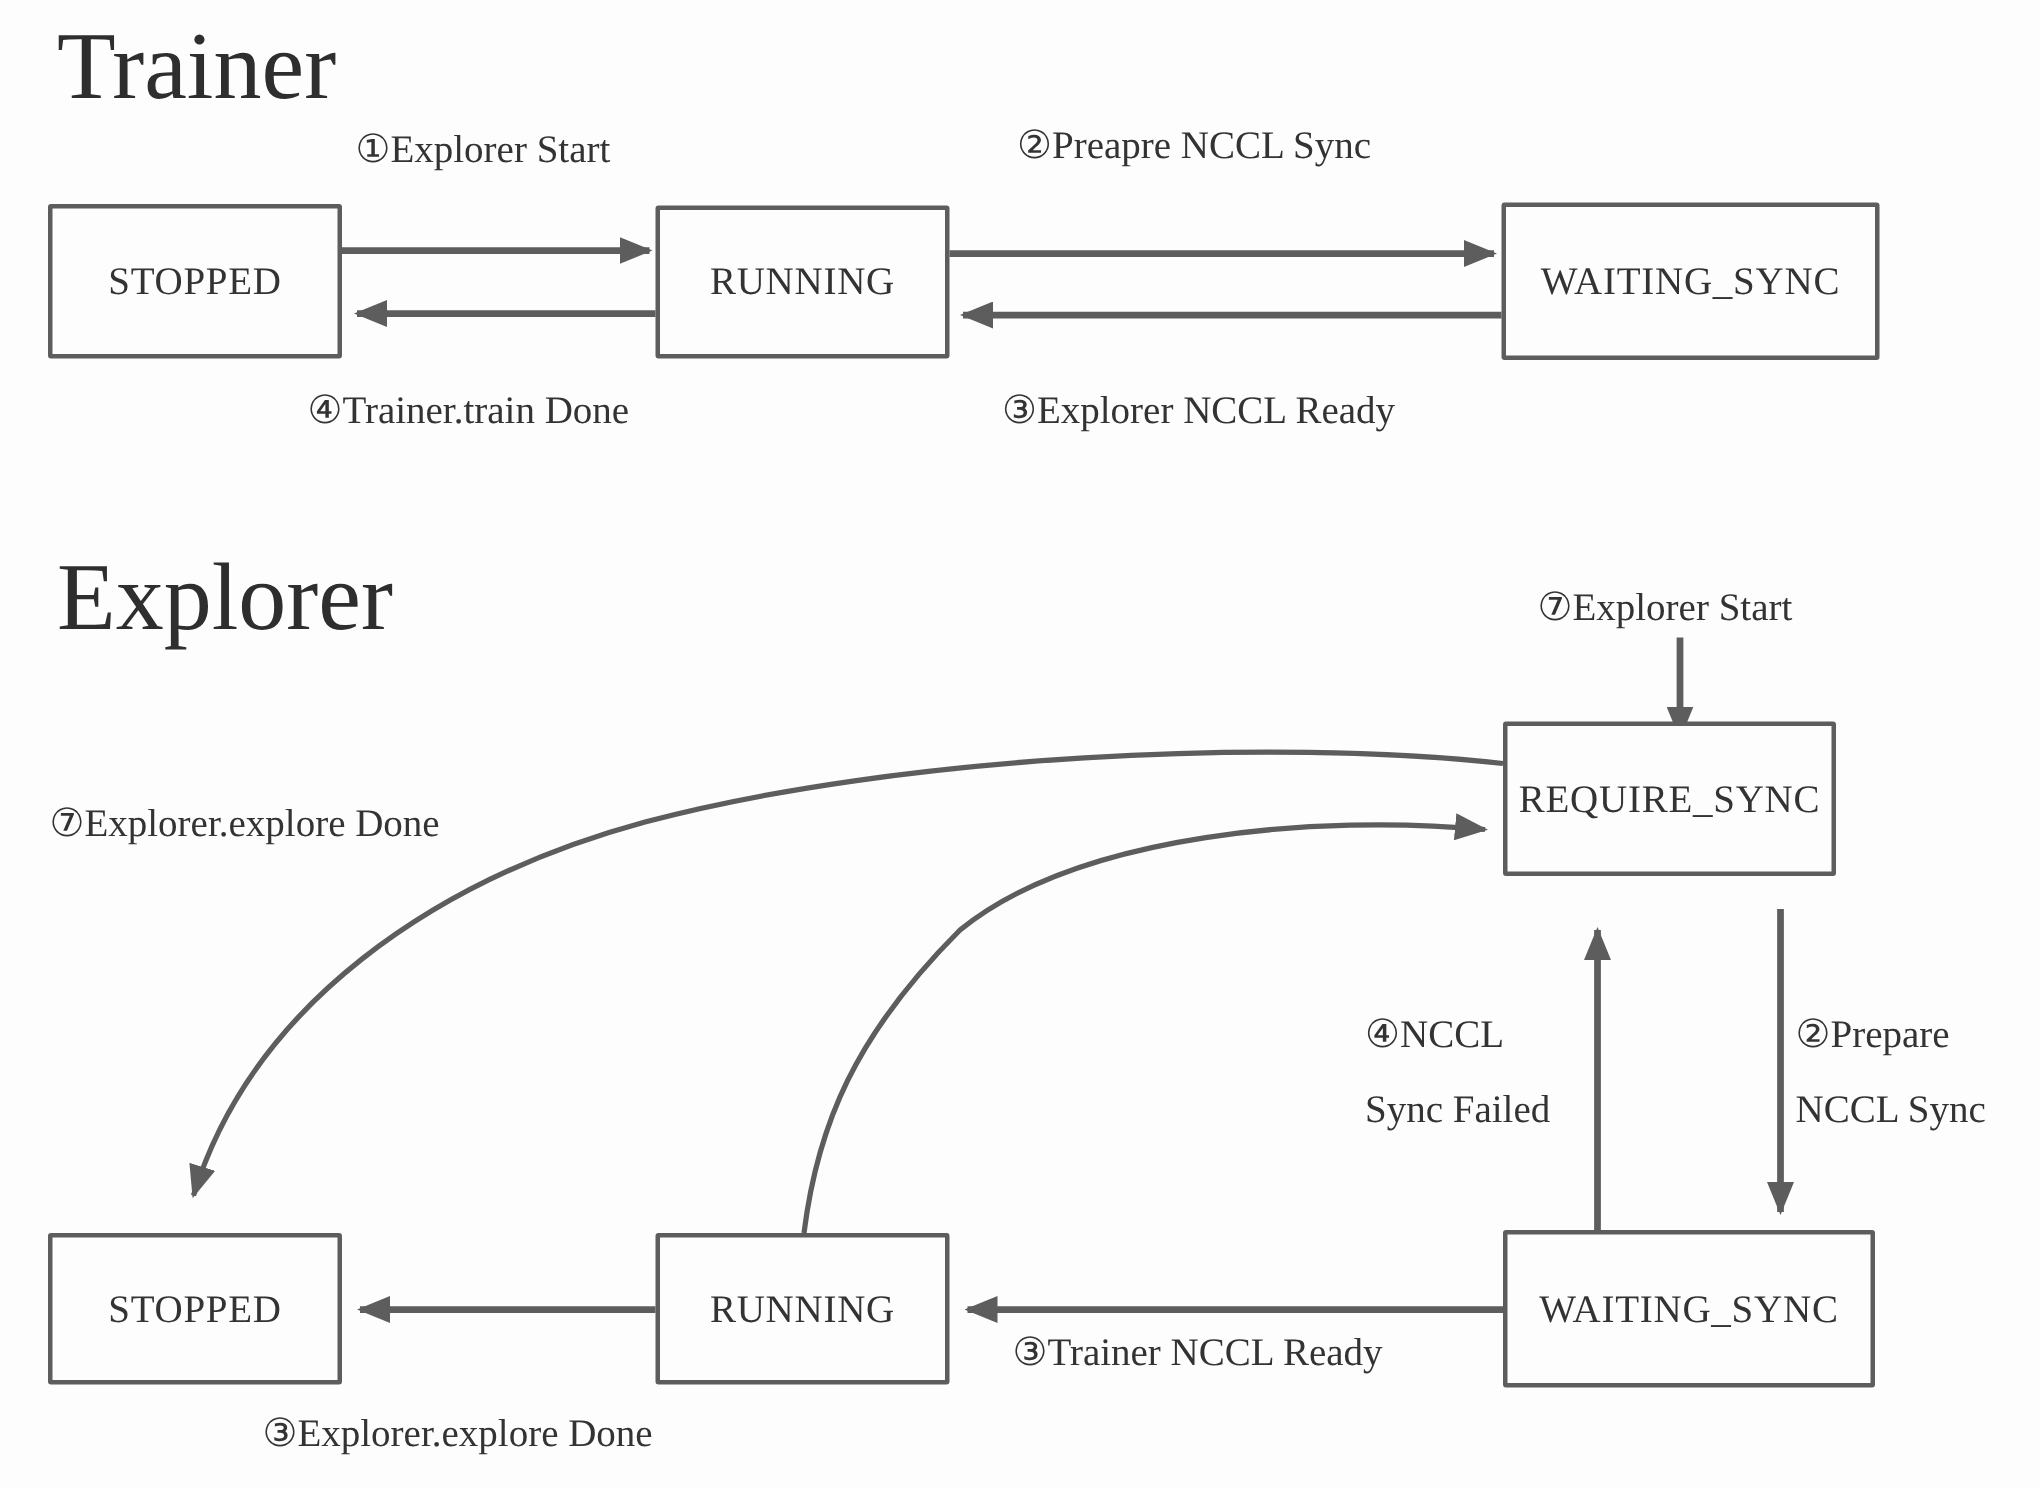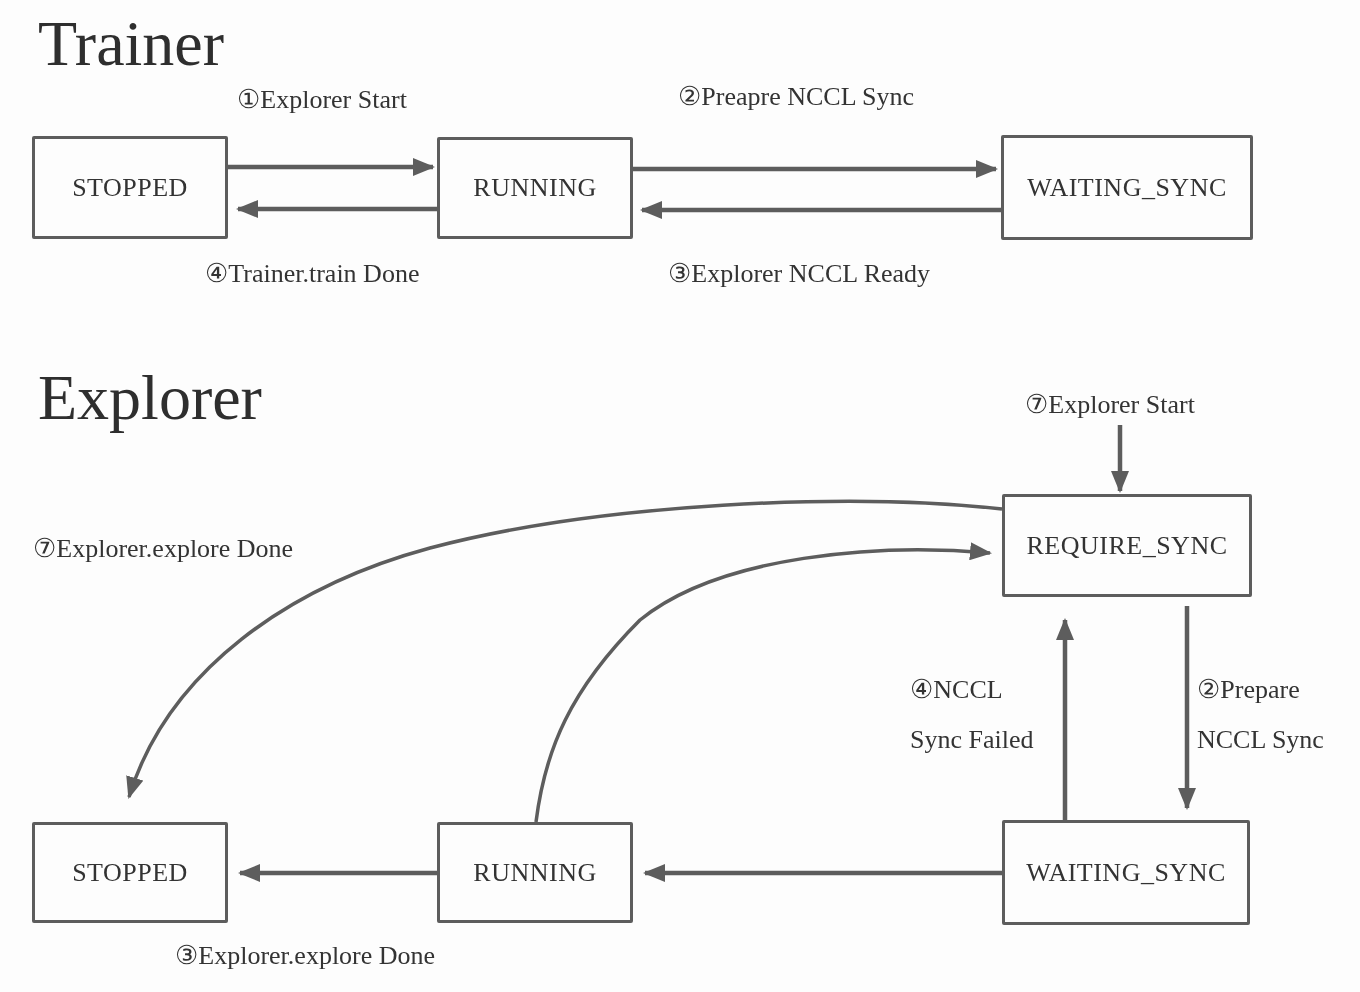--- a/index.html
+++ b/index.html
@@ -64,21 +64,21 @@
     <span class="state-label">WAITING_SYNC</span>
   </div>
 
   <div class="edge-label" style="left:237px;top:75px">①Explorer Start</div>
   <div class="edge-label" style="left:678px;top:72px">②Preapre NCCL Sync</div>
   <div class="edge-label" style="left:205px;top:249px">④Trainer.train Done</div>
   <div class="edge-label" style="left:668px;top:249px">③Explorer NCCL Ready</div>
 
   <div class="section-title" style="left:38px;top:366px">Explorer</div>
 
-  <div class="state-box" style="left:1002px;top:494px;width:250px;height:103px">
+  <div class="state-box" style="left:1002px;top:481px;width:222px;height:103px">
     <span class="state-label">REQUIRE_SYNC</span>
   </div>
   <div class="state-box" style="left:32px;top:822px;width:196px;height:101px">
     <span class="state-label">STOPPED</span>
   </div>
   <div class="state-box" style="left:437px;top:822px;width:196px;height:101px">
     <span class="state-label">RUNNING</span>
   </div>
   <div class="state-box" style="left:1002px;top:820px;width:248px;height:105px">
     <span class="state-label">WAITING_SYNC</span>
@@ -92,16 +92,17 @@
   </div>
 
   <div class="edge-label" style="left:910px;top:665px">
     <div>④NCCL</div>
     <div>Sync Failed</div>
   </div>
 
 
   <div class="edge-label" style="left:33px;top:524px">⑦Explorer.explore Done</div>
 
+  <div class="edge-label" style="left:675px;top:877px">③Trainer NCCL Ready</div>
 
   <div class="edge-label" style="left:175px;top:931px">③Explorer.explore Done</div>
 
 </div>
 
 </body></html>

